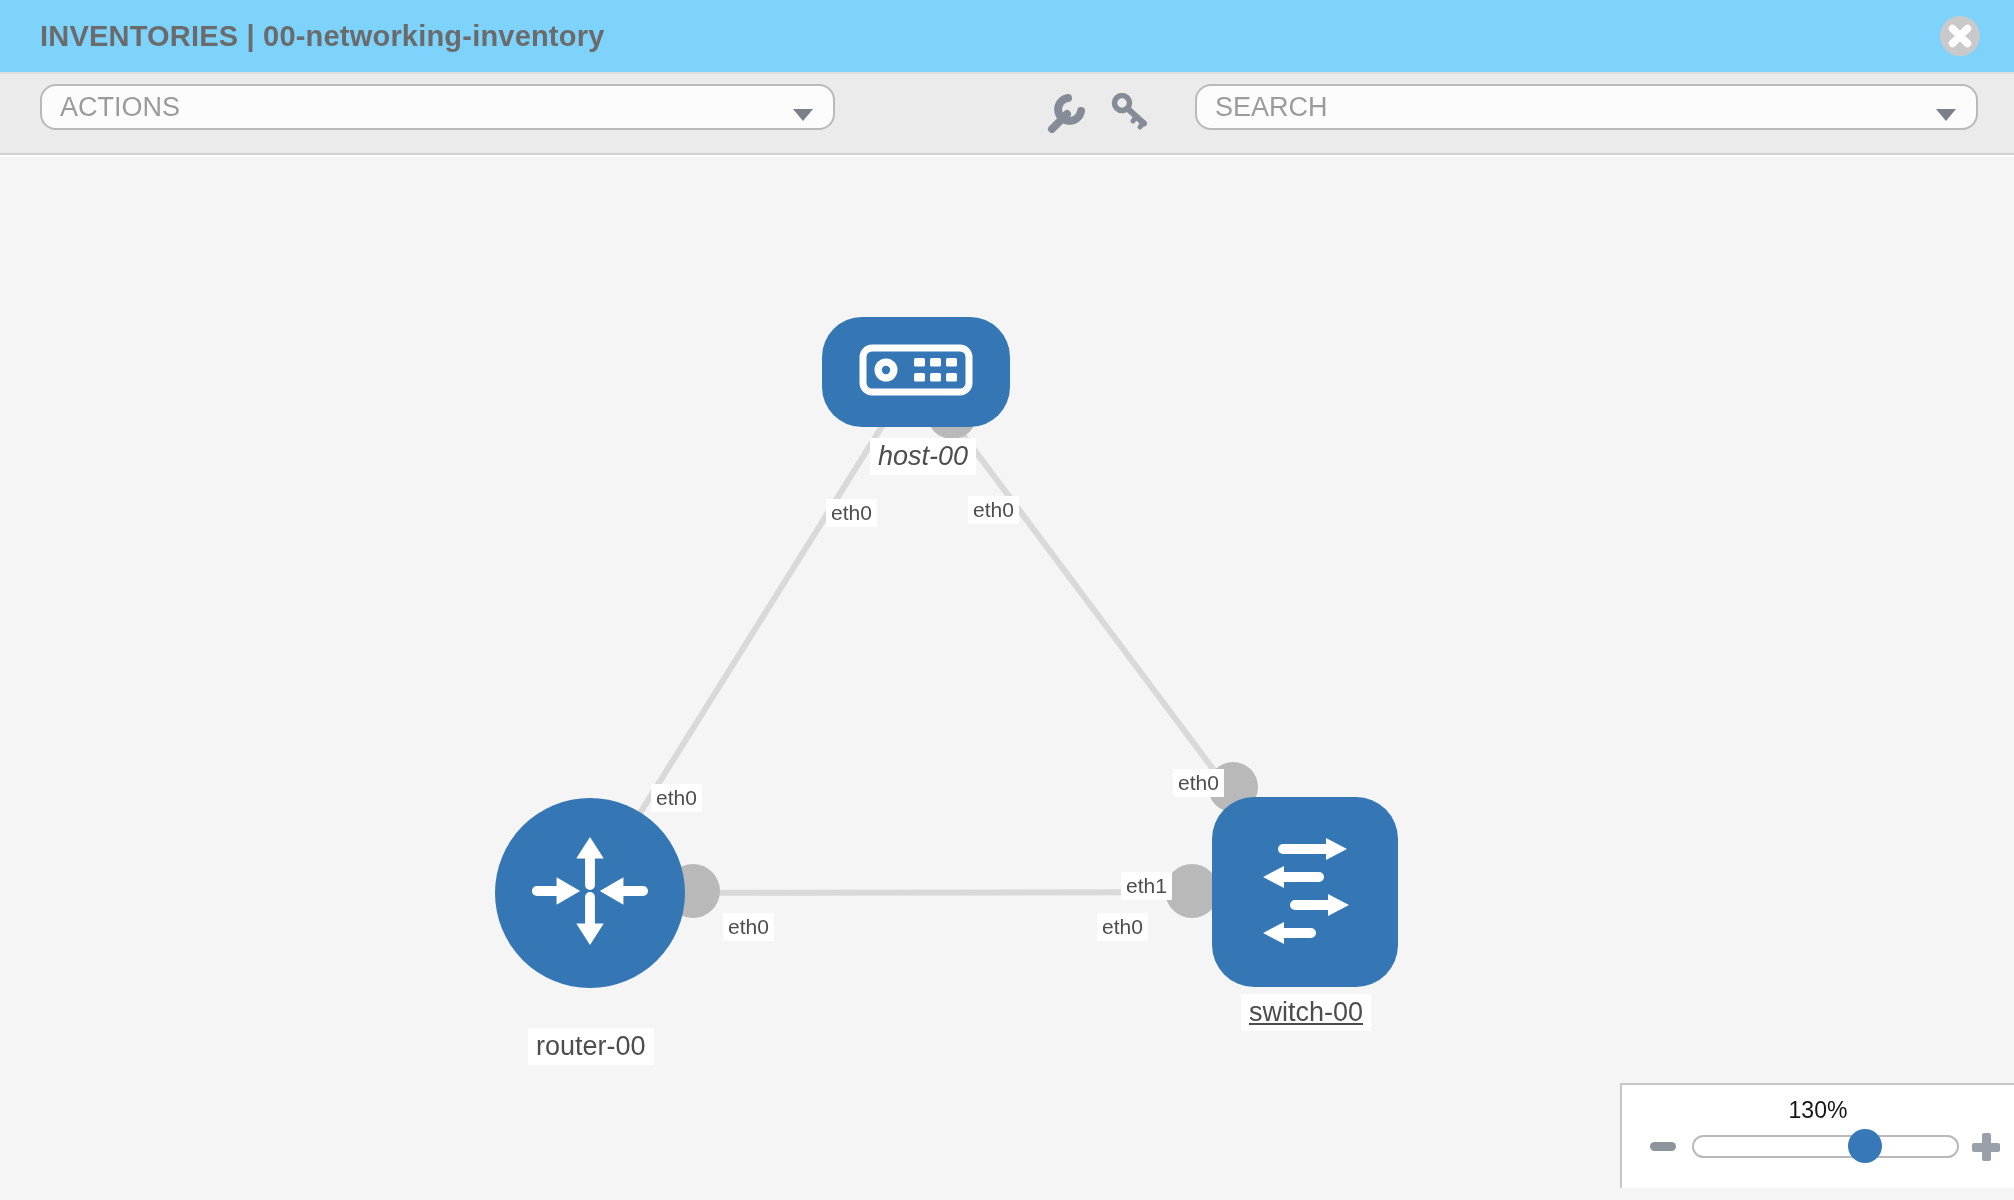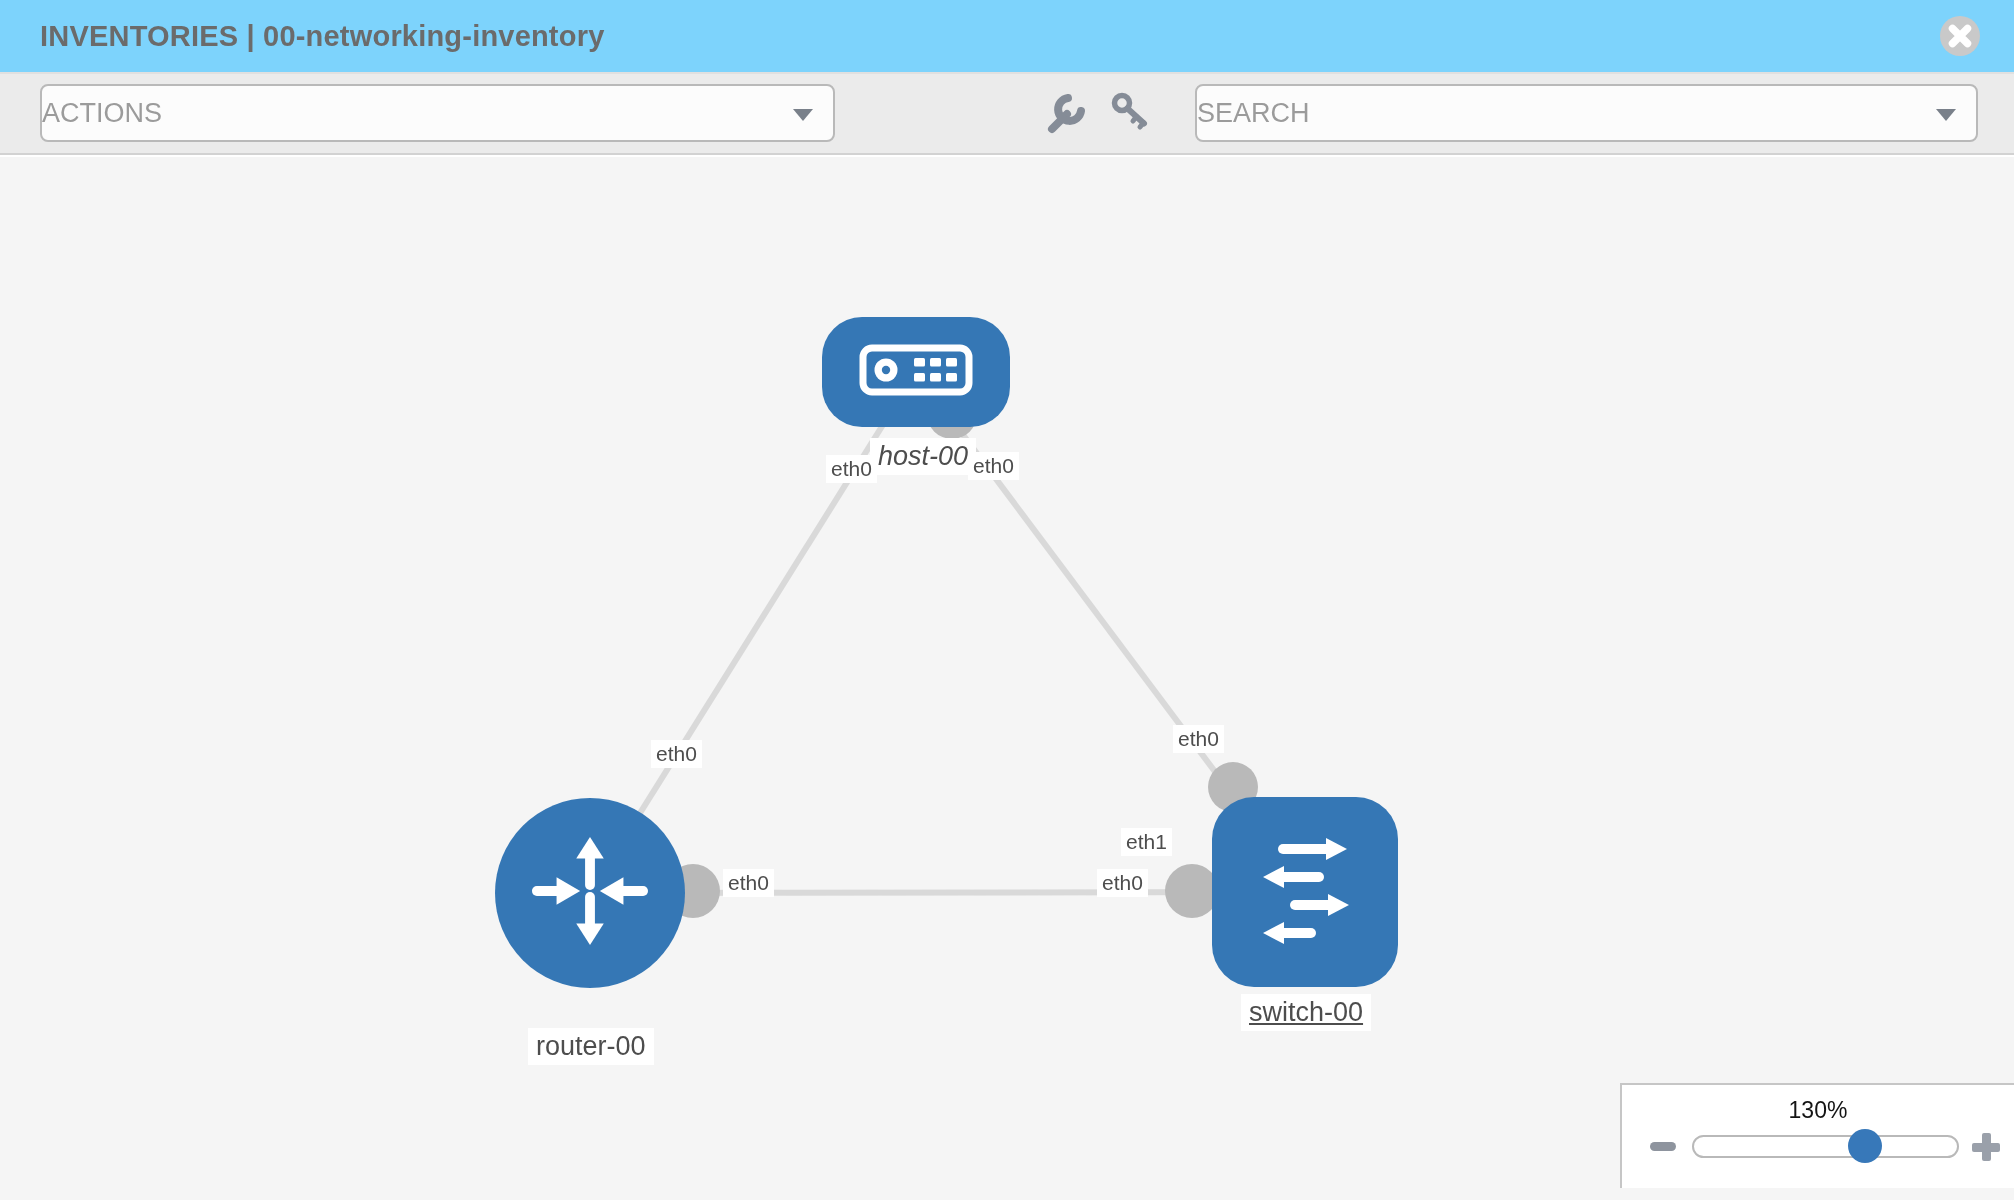--- a/index.html
+++ b/index.html
@@ -11,23 +11,23 @@
   .header { position:absolute; left:0; top:0; width:2014px; height:74px;
             background:#7dd3fc; border-bottom:2px solid #e0e0e0; z-index:30; }
   .header-title { position:absolute; left:40px; top:0; height:72px; display:flex; align-items:center;
                   font-size:29px; font-weight:bold; color:#6b6b6b; letter-spacing:0.2px; }
   .close-btn { position:absolute; left:1938px; top:14px; width:44px; height:44px;
                border:none; background:transparent; cursor:pointer; padding:0; }
 
   
   .toolbar { position:absolute; left:0; top:74px; width:2014px; height:81px;
              background:#ebebeb; border-bottom:2px solid #d2d2d2; z-index:30; }
-  .dd { position:absolute; top:10px; height:58px; background:#fcfcfc;
-        border:2px solid #b9b9b9; border-radius:8px; display:flex; align-items:center;
-        font-size:27px; color:#9b9b9b; cursor:pointer; }
+  .dd { position:absolute; top:10px; height:46px; background:#fcfcfc;
+        border:2px solid #b9b9b9; border-radius:16px; display:flex; align-items:center;
+        font-size:27px; color:#9b9b9b; padding-left:18px; cursor:pointer; }
   .dd-actions { left:40px; width:795px; }
   .dd-search  { left:1195px; width:783px; }
   .caret { position:absolute; right:20px; top:23px; width:0; height:0;
            border-left:10px solid transparent; border-right:10px solid transparent;
            border-top:12px solid #79808a; }
   .tool-icon-btn { position:absolute; top:16px; width:48px; height:48px; border:none;
                    background:transparent; padding:0; cursor:pointer; }
   .tool-icon-btn.wrench { left:1042px; }
   .tool-icon-btn.key    { left:1108px; }
 
@@ -38,21 +38,21 @@
   .topo-svg .iface { pointer-events:all; }
 
   .node { position:absolute; background:#3577b5; display:flex; align-items:center; justify-content:center; cursor:pointer; }
   .node-host   { left:822px; top:317px; width:188px; height:110px; border-radius:40px; }
   .node-router { left:495px; top:798px; width:190px; height:190px; border-radius:50%; }
   .node-switch { left:1212px; top:797px; width:186px; height:190px; border-radius:42px; }
 
   .node-label { position:absolute; background:#ffffff; color:#4d4d4d; font-size:27px;
                 padding:3px 8px; white-space:nowrap; }
   .iflabel { position:absolute; background:#ffffff; color:#4d4d4d; font-size:21px;
-             padding:2px 5px; white-space:nowrap; }
+             padding:2px 5px; white-space:nowrap;margin-top:44px; }
 
   
   .zoom-panel { position:absolute; left:1620px; top:1083px; width:394px; height:105px;
                 background:#ffffff; border-top:2px solid #c6c6c6; border-left:2px solid #c6c6c6; z-index:20; }
   .zoom-level { position:absolute; left:0; top:12px; width:100%; text-align:center;
                 font-size:23px; color:#141414; }
   .zoom-minus { position:absolute; left:28px; top:57px; width:26px; height:9px;
                 background:#8e949e; border-radius:4.5px; border:none; cursor:pointer; padding:0; }
   .zoom-plus { position:absolute; left:350px; top:48px; width:28px; height:28px;
                background:transparent; border:none; cursor:pointer; padding:0; }

